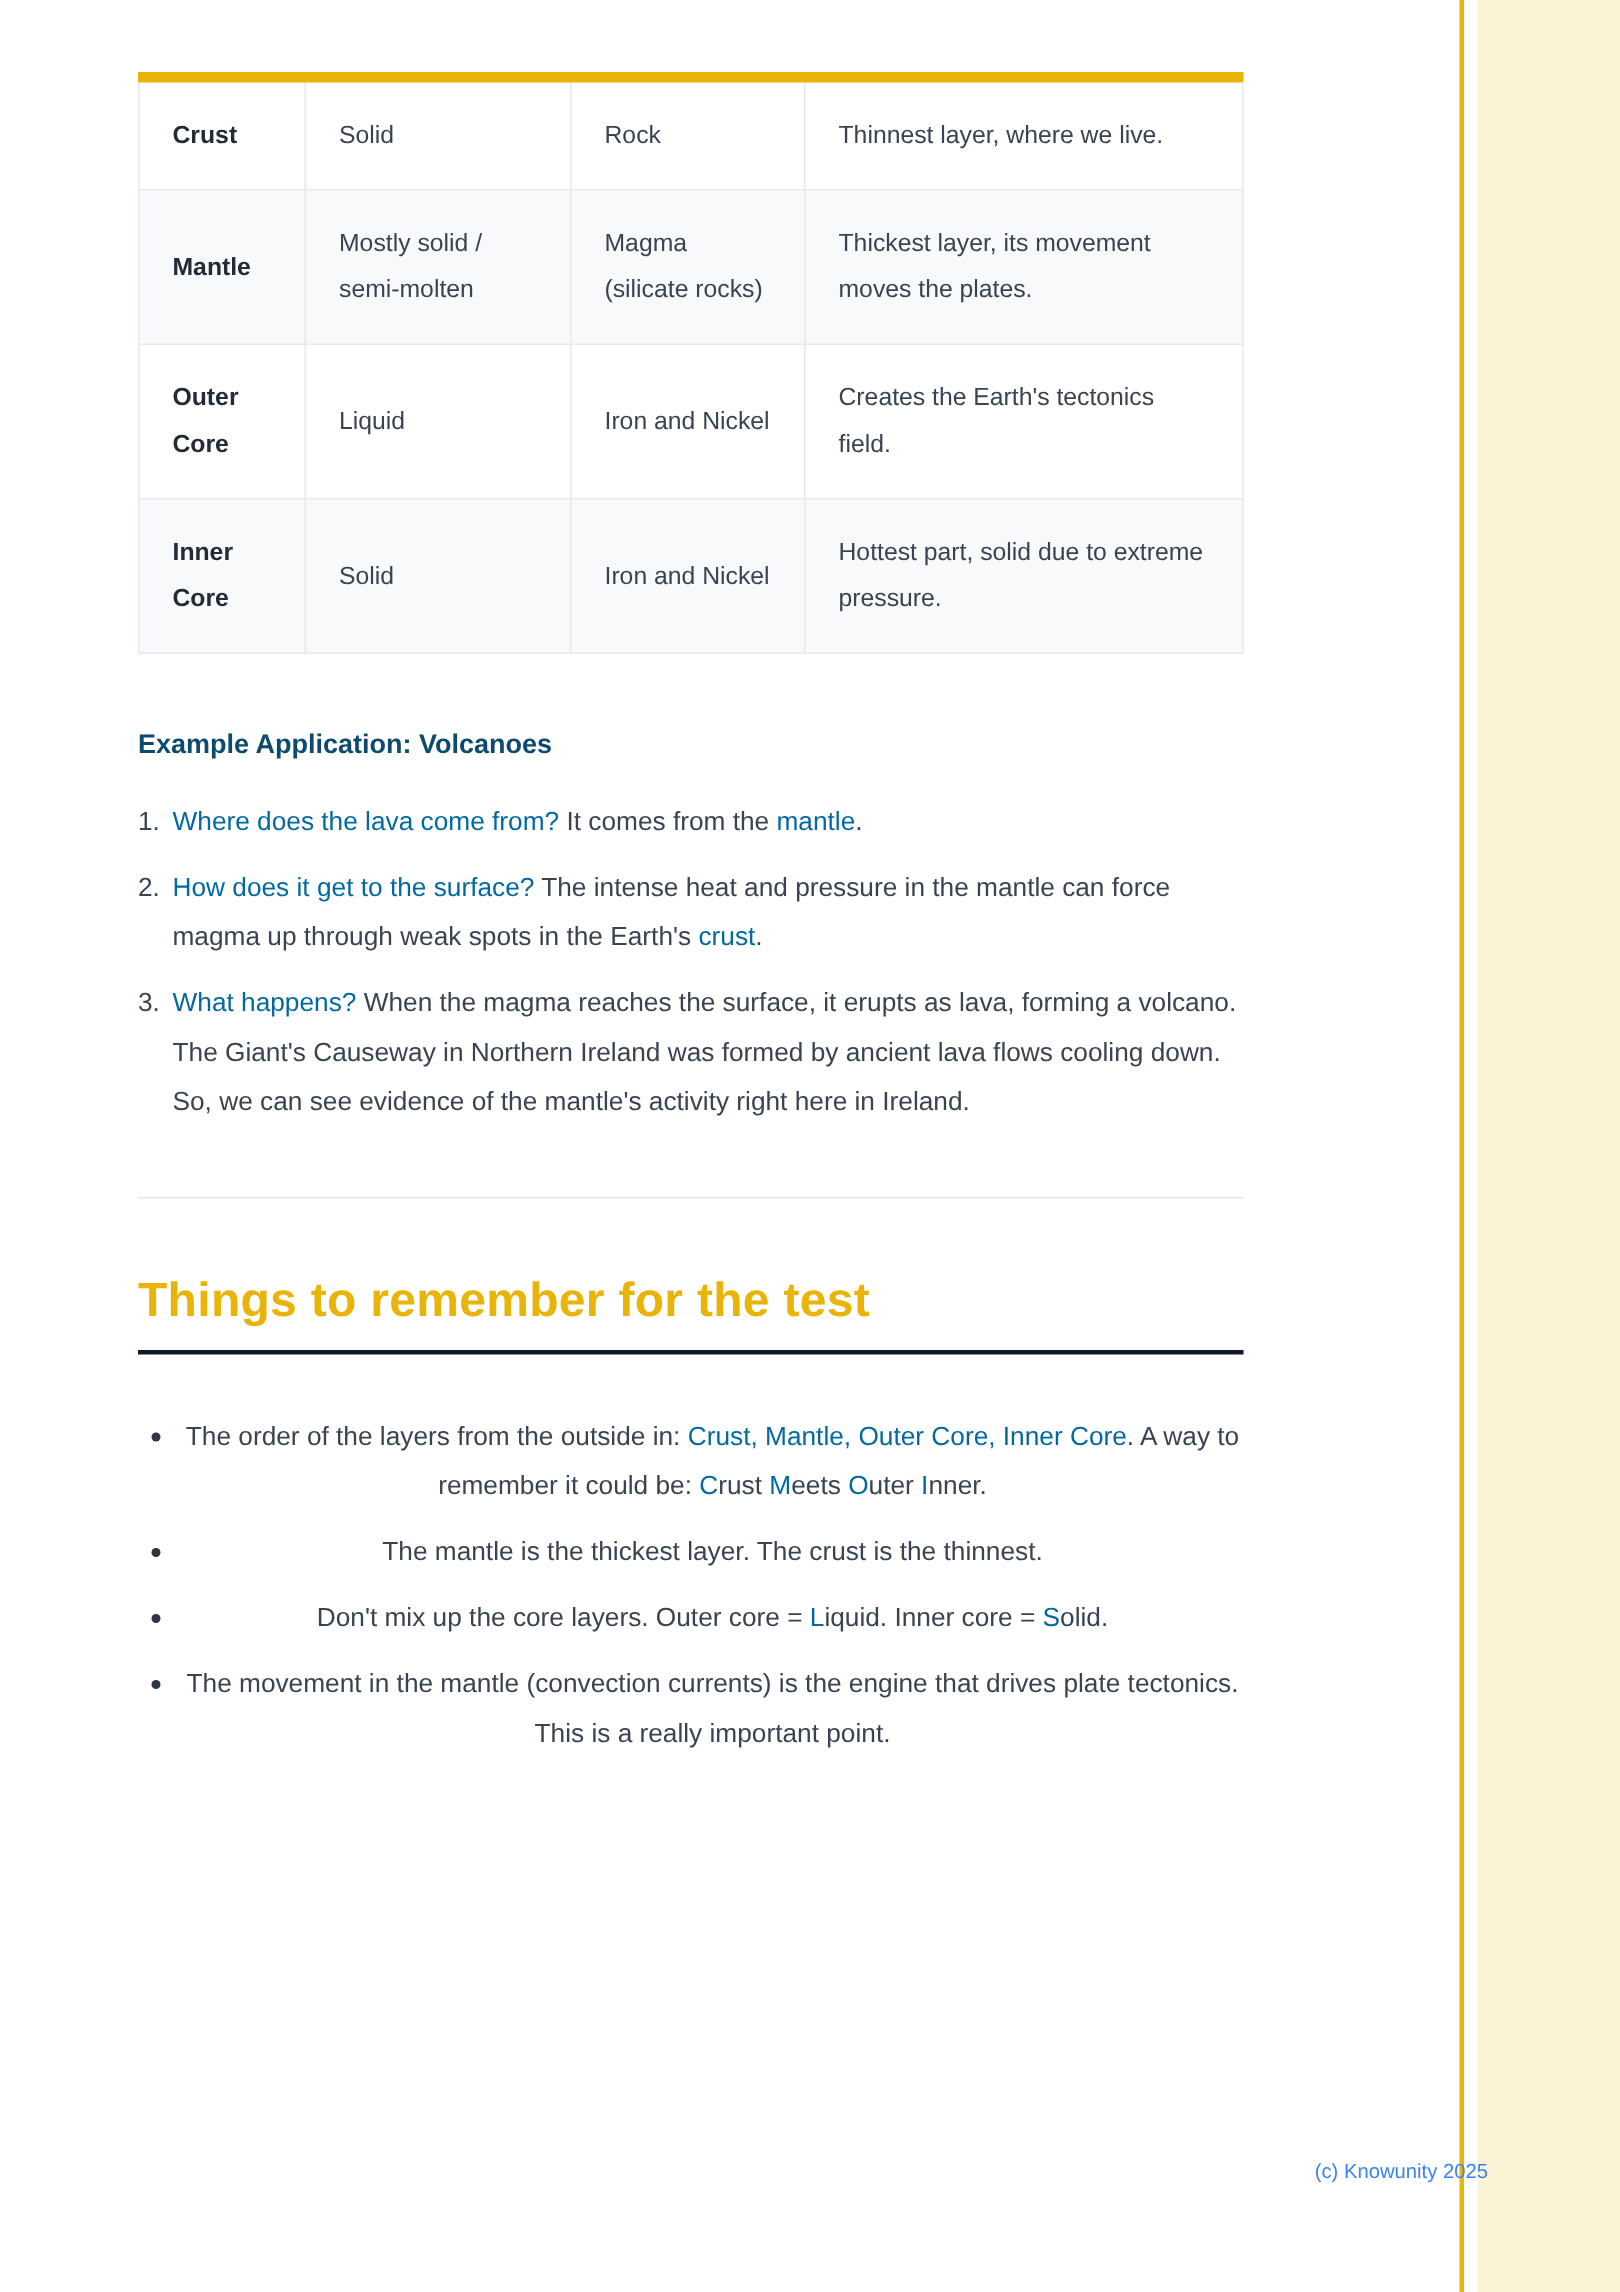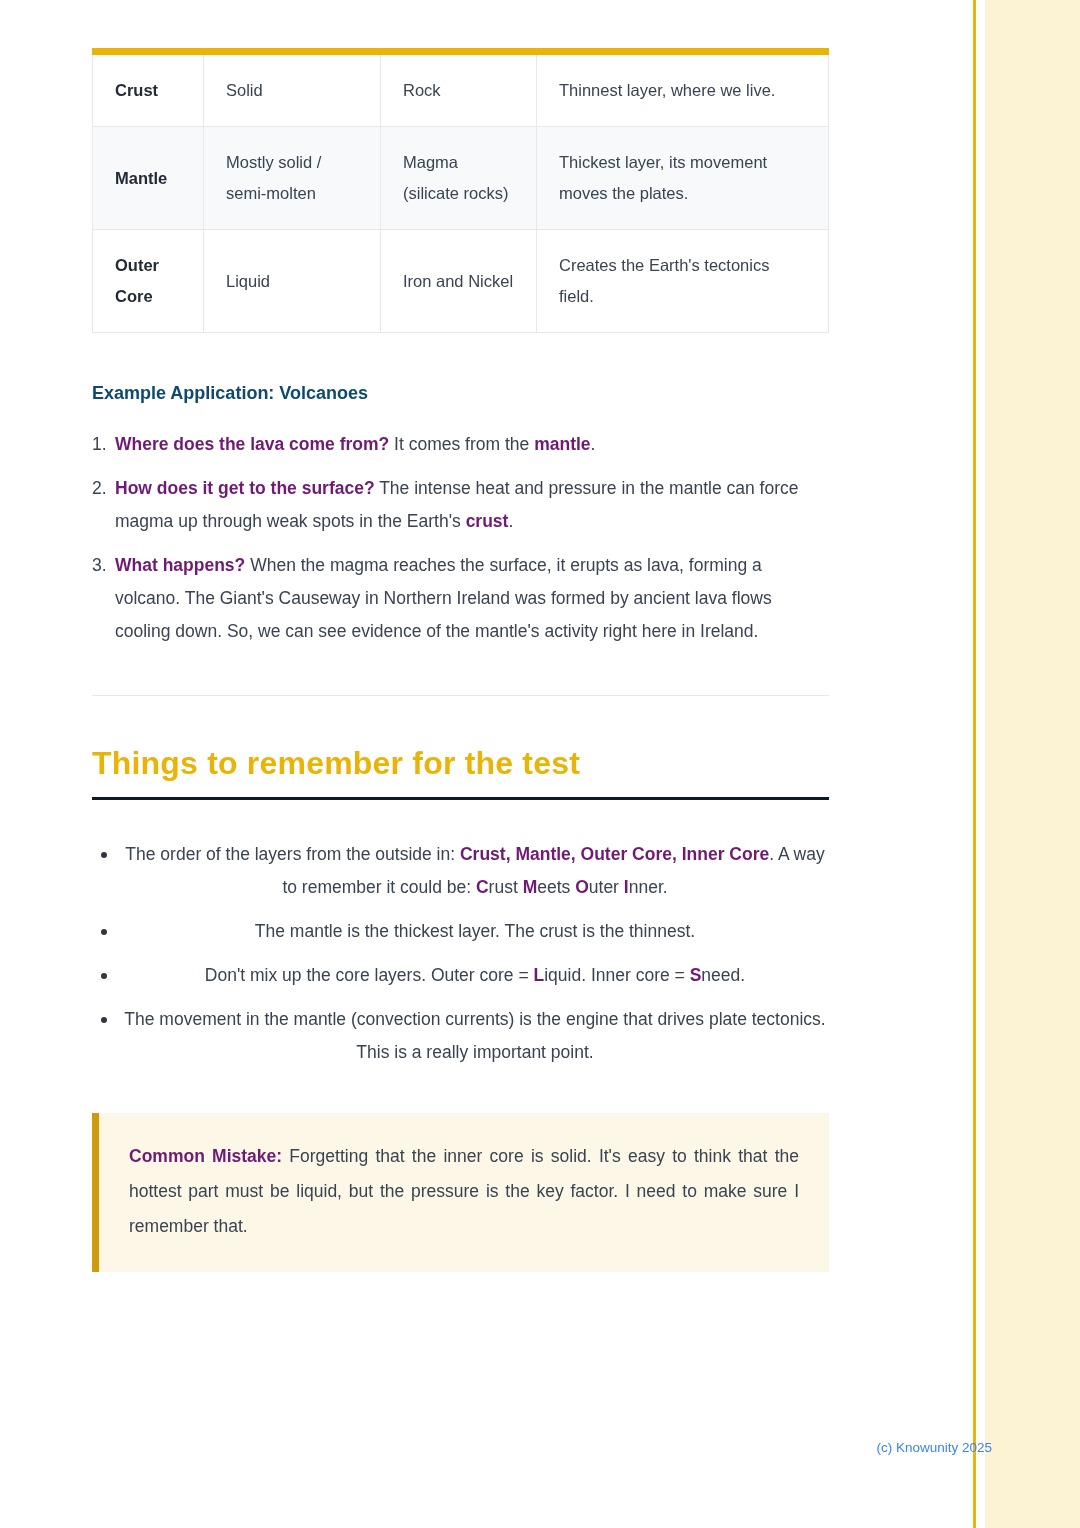--- a/index.html
+++ b/index.html
@@ -27,21 +27,21 @@
   table.layers td.c-layer { font-weight:700; color:#222b36; width:111px; }
   table.layers td.c-state { width:177px; }
   table.layers td.c-comp  { width:156px; }
 
   .example-heading { margin-top:50px; font-size:18px; font-weight:700; color:#0c4a6e; }
 
   ol.numbered { list-style:none; margin-top:24px; }
   ol.numbered li { display:flex; margin-bottom:11px; font-size:17.5px; line-height:33px; }
   .num { width:23px; flex:none; }
   .li-text { flex:1; }
-  .b { font-weight:700; color:#701a75; }
+  .b { font-weight:400; color:#0369a1; }
 
   hr.divider { border:none; border-top:1px solid #e5e8ec; margin-top:47px; }
 
   h1.section-title {
     margin-top:49px;
     font-size:32px;
     font-weight:700;
     color:#eab308;
     padding-bottom:15px;
     border-bottom:3px solid #0f172a;
@@ -82,20 +82,26 @@
         <td class="c-state">Mostly solid / semi-molten</td>
         <td class="c-comp">Magma (silicate rocks)</td>
         <td class="c-desc">Thickest layer, its movement moves the plates.</td>
       </tr>
       <tr>
         <td class="c-layer">Outer Core</td>
         <td class="c-state">Liquid</td>
         <td class="c-comp">Iron and Nickel</td>
         <td class="c-desc">Creates the Earth's tectonics field.</td>
       </tr>
+      <tr>
+        <td class="c-layer">Inner Core</td>
+        <td class="c-state">Solid</td>
+        <td class="c-comp">Iron and Nickel</td>
+        <td class="c-desc">Hottest part, solid due to extreme pressure.</td>
+      </tr>
     </tbody>
   </table>
 
   <p class="example-heading">Example Application: Volcanoes</p>
 
   <ol class="numbered">
     <li>
       <span class="num">1.</span>
       <span class="li-text"><span class="b">Where does the lava come from?</span><span> It comes from the </span><span class="b">mantle</span><span>.</span></span>
     </li>
@@ -117,29 +123,26 @@
     <li>
       <span class="dot"></span>
       <span class="li-text"><span>The order of the layers from the outside in: </span><span class="b">Crust, Mantle, Outer Core, Inner Core</span><span>. A way to remember it could be: </span><span class="b">C</span><span>rust </span><span class="b">M</span><span>eets </span><span class="b">O</span><span>uter </span><span class="b">I</span><span>nner.</span></span>
     </li>
     <li>
       <span class="dot"></span>
       <span class="li-text"><span>The mantle is the thickest layer. The crust is the thinnest.</span></span>
     </li>
     <li>
       <span class="dot"></span>
-      <span class="li-text"><span>Don't mix up the core layers. Outer core = </span><span class="b">L</span><span>iquid. Inner core = </span><span class="b">S</span><span>need.</span></span>
+      <span class="li-text"><span>Don't mix up the core layers. Outer core = </span><span class="b">L</span><span>iquid. Inner core = </span><span class="b">S</span><span>olid.</span></span>
     </li>
     <li>
       <span class="dot"></span>
       <span class="li-text"><span>The movement in the mantle (convection currents) is the engine that drives plate tectonics. This is a really important point.</span></span>
     </li>
   </ul>
 
-  <div class="callout">
-    <p class="callout-text"><span class="b">Common Mistake:</span><span> Forgetting that the inner core is solid. It's easy to think that the hottest part must be liquid, but the pressure is the key factor. I need to make sure I remember that.</span></p>
-  </div>
 
 </div>
 
 <div class="edge-line"></div>
 <div class="edge-strip"></div>
 <div class="watermark">(c) Knowunity 2025</div>
 
 </body></html>

